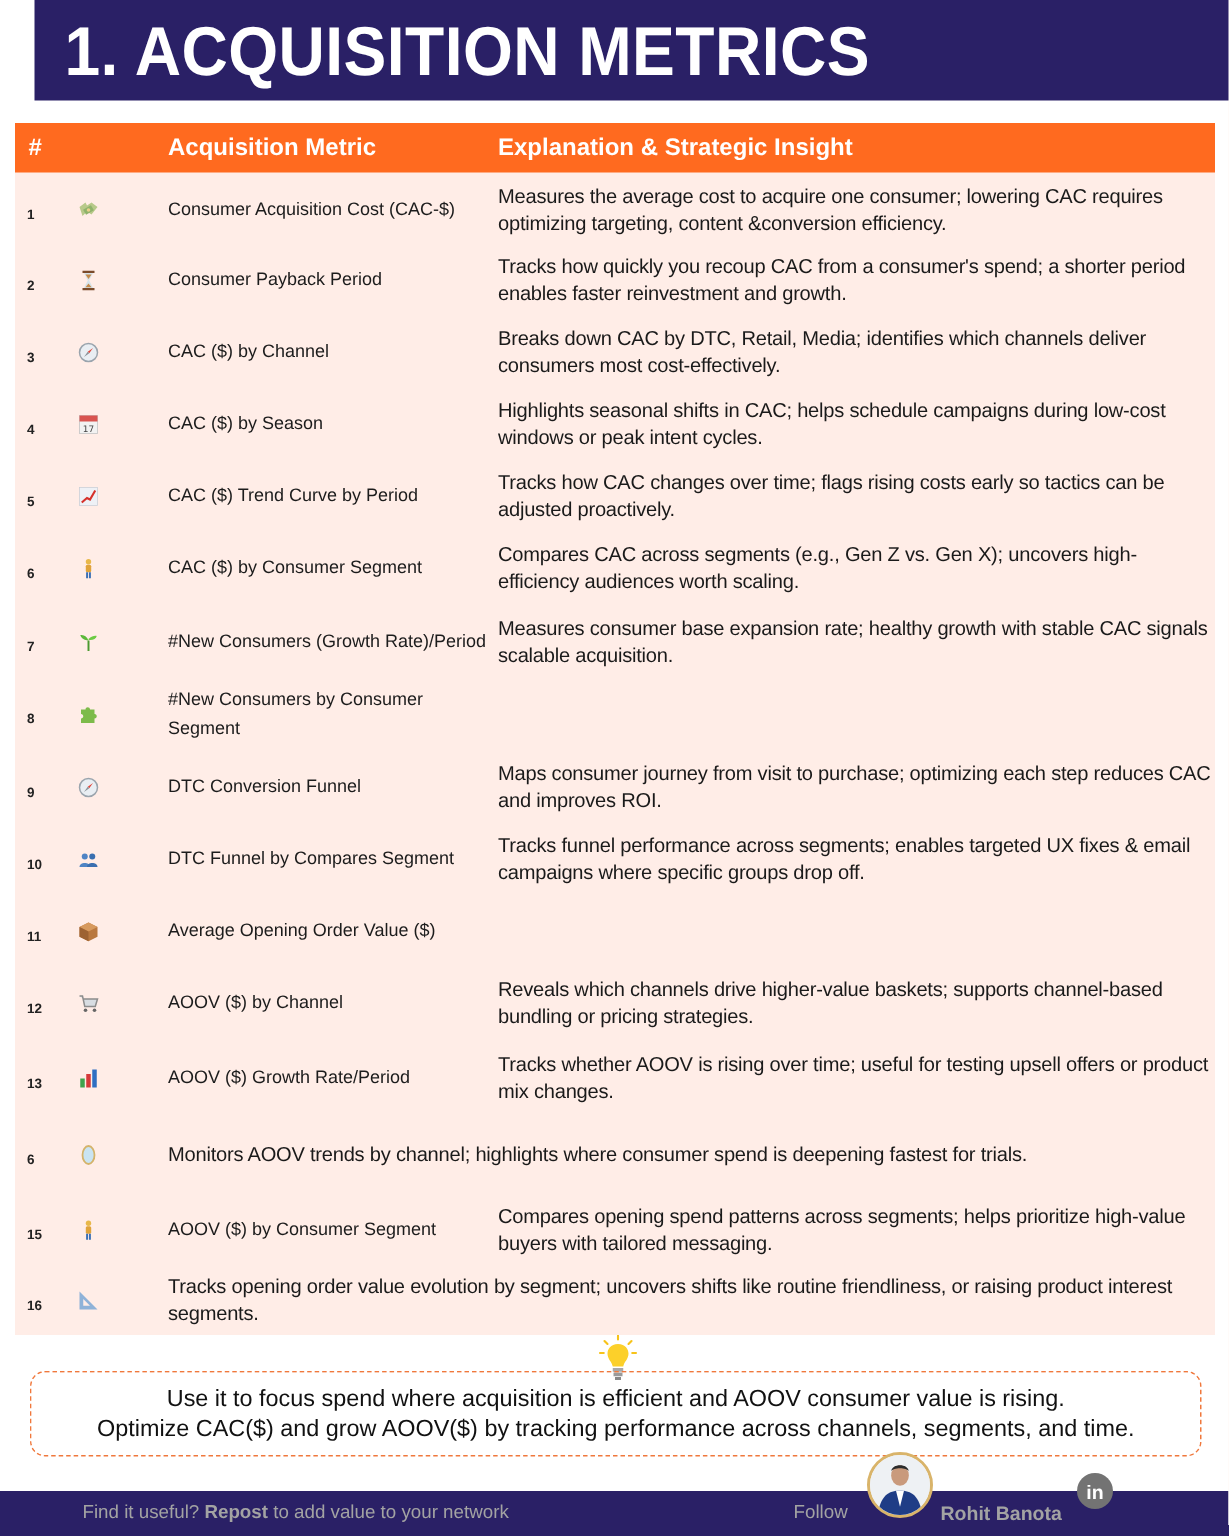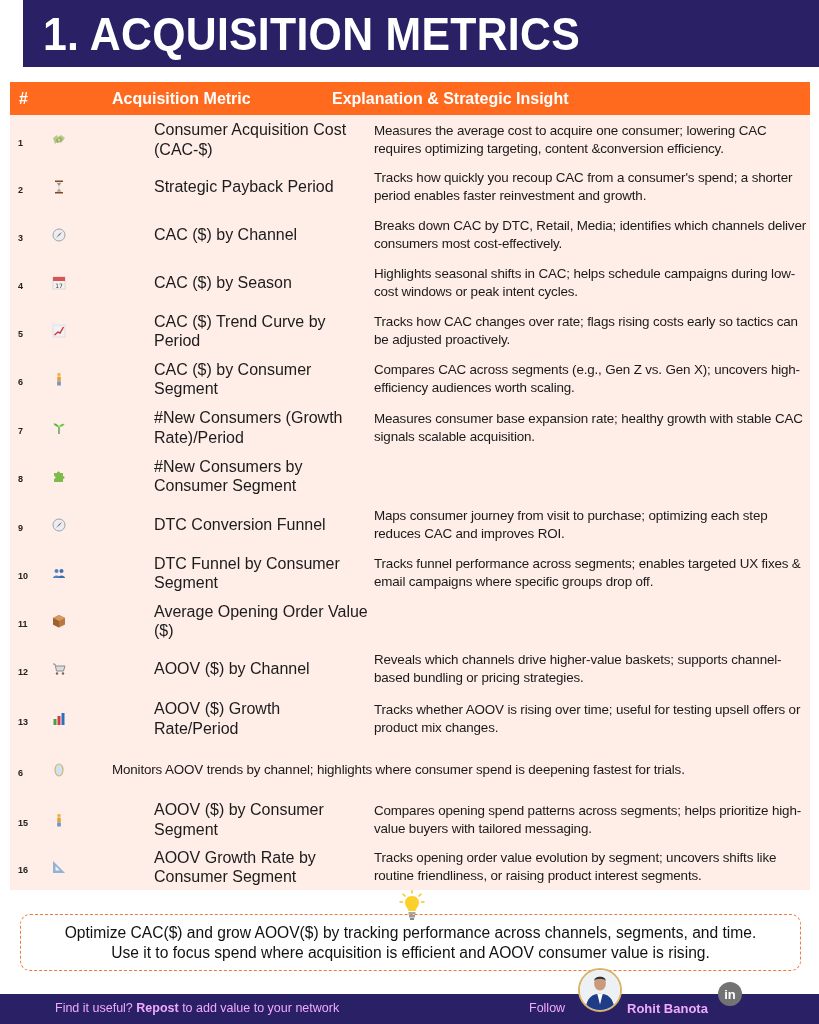--- a/index.html
+++ b/index.html
@@ -25,34 +25,34 @@
     color: #ffffff; font-weight: 700; font-size: 16px;
   }
   .th-num { width: 102px; padding-left: 9px; }
   .th-metric { width: 220px; }
   .th-expl { flex: 1; }
 
   .row { display: flex; align-items: center; }
   .cell-num { width: 40px; padding-left: 8px; font-size: 9px; font-weight: 700; color: #222; padding-top: 6px; }
   .cell-icon { width: 62px; display: flex; align-items: center; justify-content: flex-start; padding-left: 2px; }
   .cell-icon .ic { width: 14px; height: 14px; display: block; }
-  .cell-metric { width: 220px; font-size: 16px; line-height: 19.5px; color: #1c1c1c; padding-right: 6px; margin-left: 42px; }
+  .cell-metric { width: 220px; font-size: 12px; line-height: 19.5px; color: #1c1c1c; padding-right: 6px; }
   .cell-expl { flex: 1; font-size: 13.4px; line-height: 18px; color: #1a1a1a; padding-right: 2px; letter-spacing: -0.15px; }
 
   .tip {
     position: absolute; left: 20px; top: 914px; width: 781px; height: 57px;
     border: 1.4px dashed #f0783c; border-radius: 10px;
     display: flex; flex-direction: column; align-items: center; justify-content: center;
     font-size: 15.6px; line-height: 20px; color: #111; text-align: center;
   }
   .bulb { position: absolute; left: 399px; top: 890px; width: 26px; height: 34px; }
 
   .footer {
     position: absolute; left: 0; top: 994px; width: 819px; height: 30px; background: #2a2066;
-    color: #f0abfc; font-size: 12.5px; display: flex; align-items: center;
+    color: #a3a3a3; font-size: 12.5px; display: flex; align-items: center;
   }
   .footer .left { position: absolute; left: 55px; top: 7px; }
   .footer .left b { font-weight: 700; }
   .footer .follow { position: absolute; left: 529px; top: 7px; }
   .footer .name { position: absolute; left: 627px; top: 7px; font-weight: 700; font-size: 13px; }
   .avatar {
     position: absolute; left: 578px; top: 968px; width: 44px; height: 44px; border-radius: 50%;
     background: #f3f3f3; border: 2px solid #d9b46a; overflow: hidden;
   }
   .linkedin {
@@ -91,21 +91,21 @@
         <div class="cell-num">2</div>
         <div class="cell-icon">
           <svg viewBox="0 0 14 14" class="ic">
             <rect x="3" y="0.5" width="8" height="1.5" fill="#7a4a2a"></rect>
             <rect x="3" y="12" width="8" height="1.5" fill="#7a4a2a"></rect>
             <path d="M4 2 L10 2 L7.5 7 L10 12 L4 12 L6.5 7 Z" fill="#d6e3ea"></path>
             <path d="M5 11.5 L9 11.5 L7 9 Z" fill="#c48a4a"></path>
             <path d="M5 3 L9 3 L7 6 Z" fill="#c48a4a"></path>
           </svg>
         </div>
-        <div class="cell-metric">Strategic Payback Period</div>
+        <div class="cell-metric">Consumer Payback Period</div>
         <div class="cell-expl">Tracks how quickly you recoup CAC from a consumer's spend; a shorter period enables faster reinvestment and growth.</div>
       </div>
       <div class="row" style="height: 49px;">
         <div class="cell-num">3</div>
         <div class="cell-icon">
           <svg viewBox="0 0 14 14" class="ic">
             <circle cx="7" cy="7" r="6" fill="#e9eef3" stroke="#9aa4ad" stroke-width="1"></circle>
             <path d="M10 4 L7.5 7.5 L6.5 6.5 Z" fill="#e0463a"></path>
             <path d="M4 10 L6.5 6.5 L7.5 7.5 Z" fill="#8a9299"></path>
           </svg>
@@ -127,21 +127,21 @@
       </div>
       <div class="row" style="height: 48px;">
         <div class="cell-num">5</div>
         <div class="cell-icon">
           <svg viewBox="0 0 14 14" class="ic">
             <rect x="1" y="1" width="12" height="12" fill="#eef1f6" stroke="#c9ced6" stroke-width="0.5"></rect>
             <path d="M2.5 11 L6 8 L8 9 L11.5 3" stroke="#d6312b" stroke-width="1.4" fill="none"></path>
           </svg>
         </div>
         <div class="cell-metric">CAC ($) Trend Curve by Period</div>
-        <div class="cell-expl">Tracks how CAC changes over rate; flags rising costs early so tactics can be adjusted proactively.</div>
+        <div class="cell-expl">Tracks how CAC changes over time; flags rising costs early so tactics can be adjusted proactively.</div>
       </div>
       <div class="row" style="height: 48px;">
         <div class="cell-num">6</div>
         <div class="cell-icon">
           <svg viewBox="0 0 14 14" class="ic">
             <circle cx="7" cy="2.5" r="1.8" fill="#e8b84a"></circle>
             <rect x="5.2" y="4.5" width="3.6" height="5" rx="1" fill="#e0a33a"></rect>
             <rect x="5.4" y="9.5" width="1.3" height="4" fill="#3a6fb5"></rect>
             <rect x="7.3" y="9.5" width="1.3" height="4" fill="#3a6fb5"></rect>
           </svg>
@@ -185,21 +185,21 @@
       <div class="row" style="height: 48px;">
         <div class="cell-num">10</div>
         <div class="cell-icon">
           <svg viewBox="0 0 14 14" class="ic">
             <circle cx="4.5" cy="5" r="2" fill="#4f84c4"></circle>
             <path d="M1 12 C1 8.5 8 8.5 8 12 Z" fill="#4f84c4"></path>
             <circle cx="9.5" cy="5" r="2" fill="#3a6fb0"></circle>
             <path d="M6 12 C6 8.5 13 8.5 13 12 Z" fill="#3a6fb0"></path>
           </svg>
         </div>
-        <div class="cell-metric">DTC Funnel by Consumer Segment</div>
+        <div class="cell-metric">DTC Funnel by Compares Segment</div>
         <div class="cell-expl">Tracks funnel performance across segments; enables targeted UX fixes &amp; email campaigns where specific groups drop off.</div>
       </div>
       <div class="row" style="height: 48px;">
         <div class="cell-num">11</div>
         <div class="cell-icon">
           <svg viewBox="0 0 14 14" class="ic">
             <path d="M7 1 L13 4 L13 10.5 L7 13.5 L1 10.5 L1 4 Z" fill="#b9783f"></path>
             <path d="M7 1 L13 4 L7 7 L1 4 Z" fill="#d79a5e"></path>
             <path d="M7 7 L7 13.5 L1 10.5 L1 4 Z" fill="#9d6232"></path>
           </svg>
@@ -253,43 +253,42 @@
         <div class="cell-expl">Compares opening spend patterns across segments; helps prioritize high-value buyers with tailored messaging.</div>
       </div>
       <div class="row" style="height: 46px;">
         <div class="cell-num">16</div>
         <div class="cell-icon">
           <svg viewBox="0 0 14 14" class="ic">
             <path d="M1 1 L1 13 L13 13 Z" fill="#8fb2d8"></path>
             <path d="M3.5 6 L3.5 10.5 L8 10.5 Z" fill="#ffede7"></path>
           </svg>
         </div>
-        <div class="cell-metric">AOOV Growth Rate by Consumer Segment</div>
         <div class="cell-expl">Tracks opening order value evolution by segment; uncovers shifts like routine friendliness, or raising product interest segments.</div>
       </div>
     </div>
 </div>
 
 <svg class="bulb" viewBox="0 0 26 34">
   <g stroke="#f7c31a" stroke-width="1.4" stroke-linecap="round">
     <line x1="13" y1="0.5" x2="13" y2="3"></line>
       <line x1="4" y1="4" x2="6" y2="6"></line>
       <line x1="22" y1="4" x2="20" y2="6"></line>
     <line x1="1" y1="12" x2="3.5" y2="12"></line>
       <line x1="25" y1="12" x2="22.5" y2="12"></line>
   </g>
   <path d="M13 6 C8 6 6 9.5 6 12.5 C6 16 9 18 9.5 21 L16.5 21 C17 18 20 16 20 12.5 C20 9.5 18 6 13 6 Z" fill="#fcd02a"></path>
   <rect x="9.5" y="22" width="7" height="2.5" fill="#a8a8a8"></rect>
   <rect x="10" y="25" width="6" height="2.5" fill="#9a9a9a"></rect>
   <rect x="11" y="28" width="4" height="2" fill="#888"></rect>
 </svg>
 
 <div class="tip">
+  <div>Use it to focus spend where acquisition is efficient and AOOV consumer value is rising.</div>
   <div>Optimize CAC($) and grow AOOV($) by tracking performance across channels, segments, and time.</div>
-  <div>Use it to focus spend where acquisition is efficient and AOOV consumer value is rising.</div>
 </div>
 
 <div class="footer">
   <div class="left">
     <span>Find it useful? </span><b>Repost</b><span> to add value to your network</span>
   </div>
   <div class="follow">Follow</div>
   <div class="name">Rohit Banota</div>
 </div>
 

